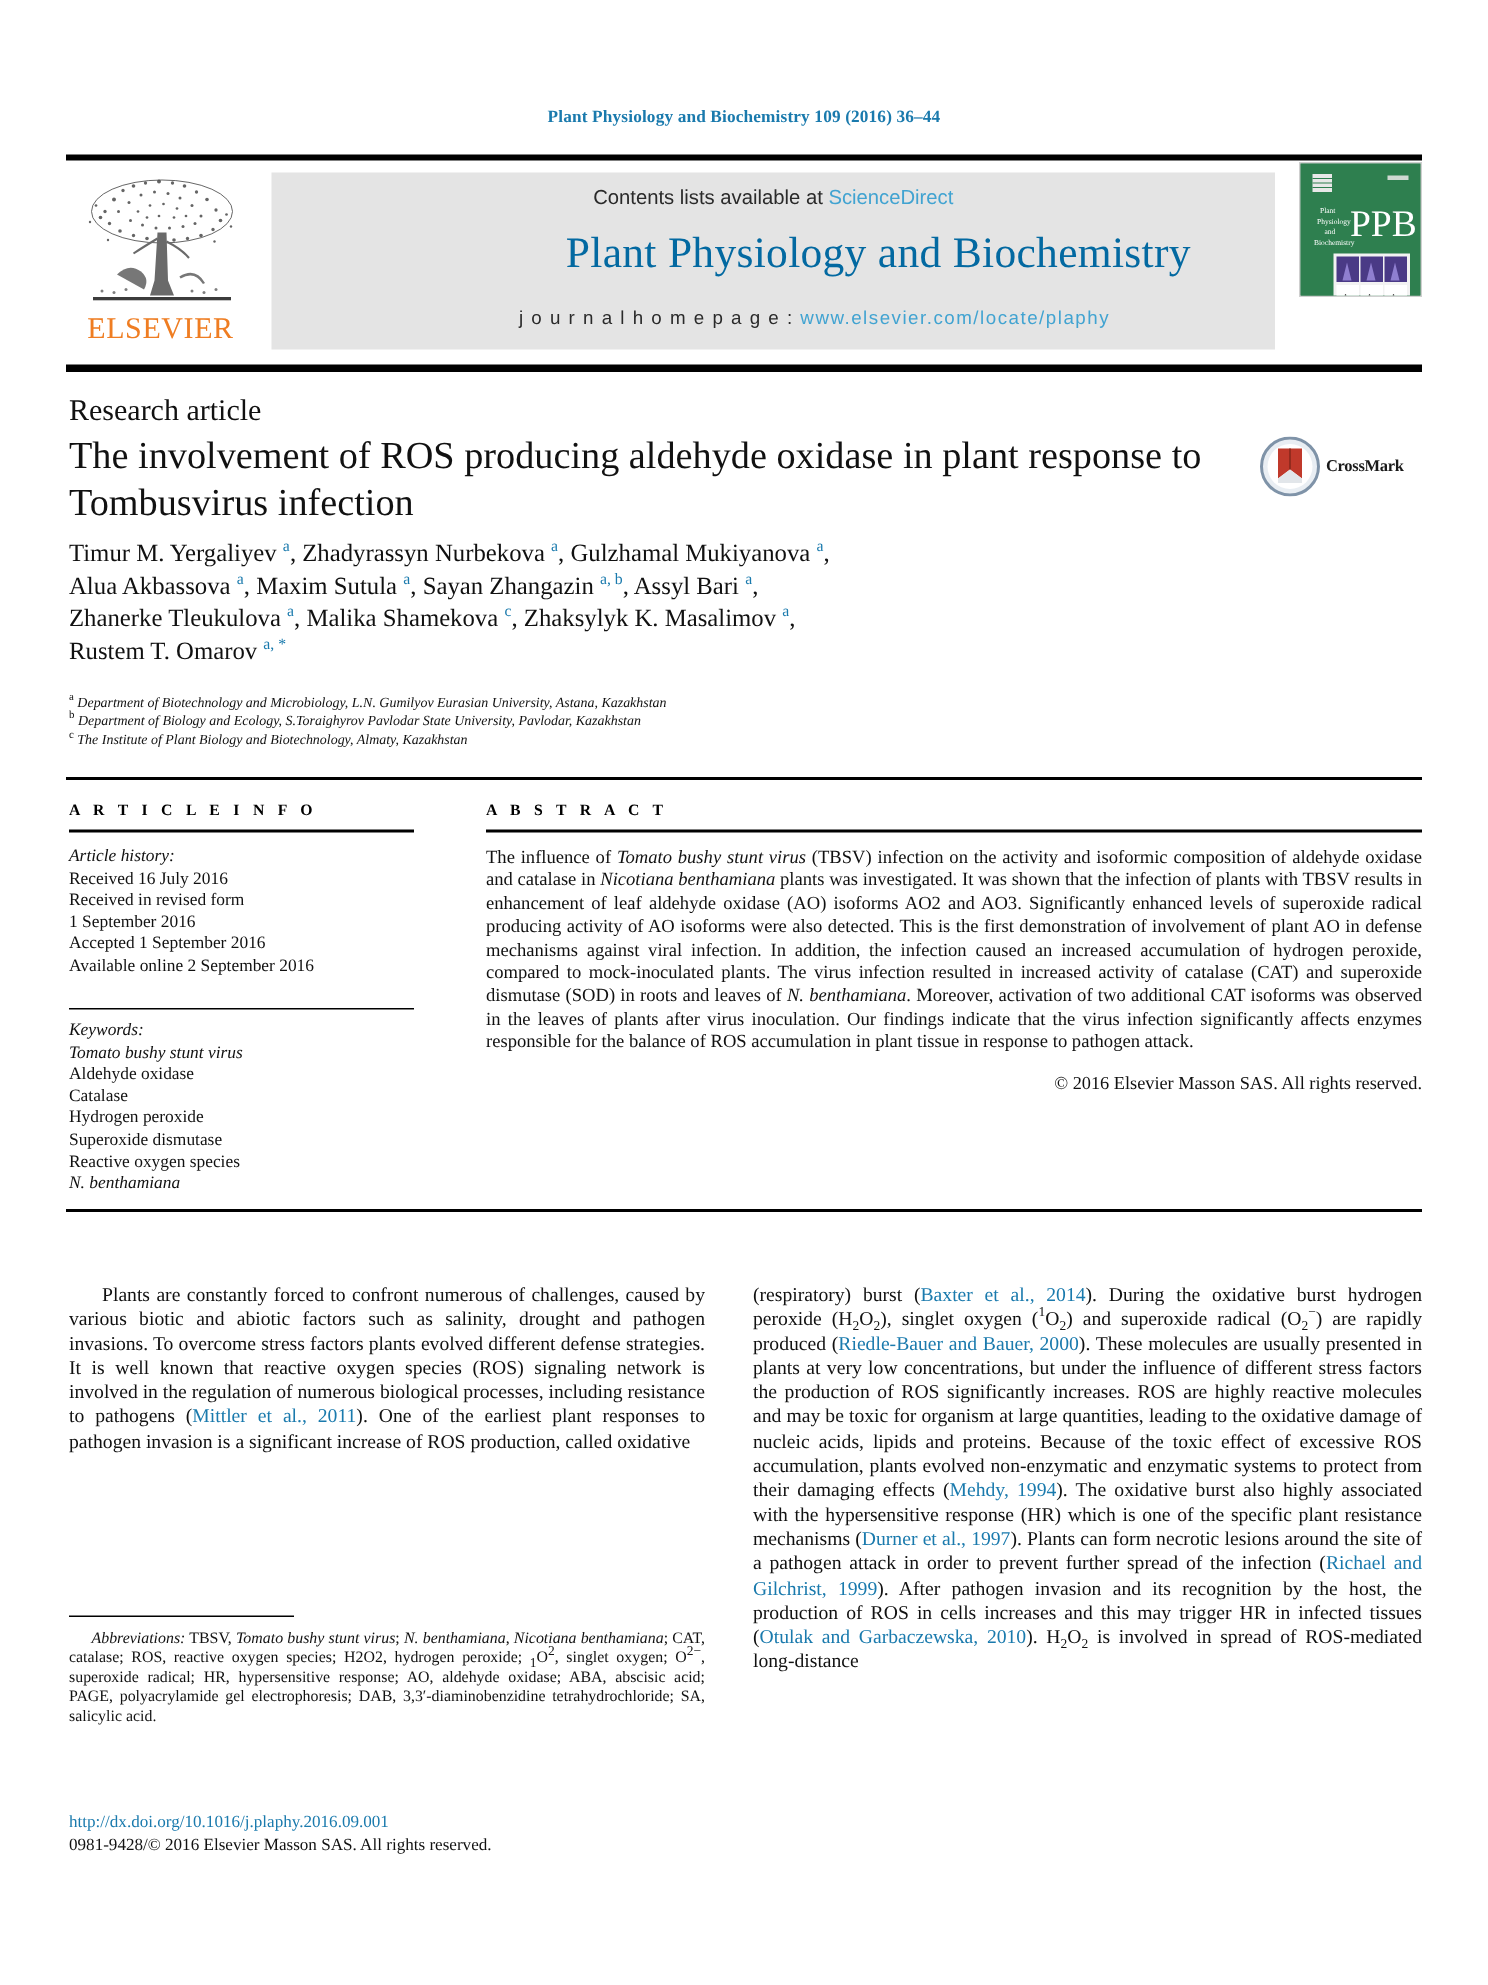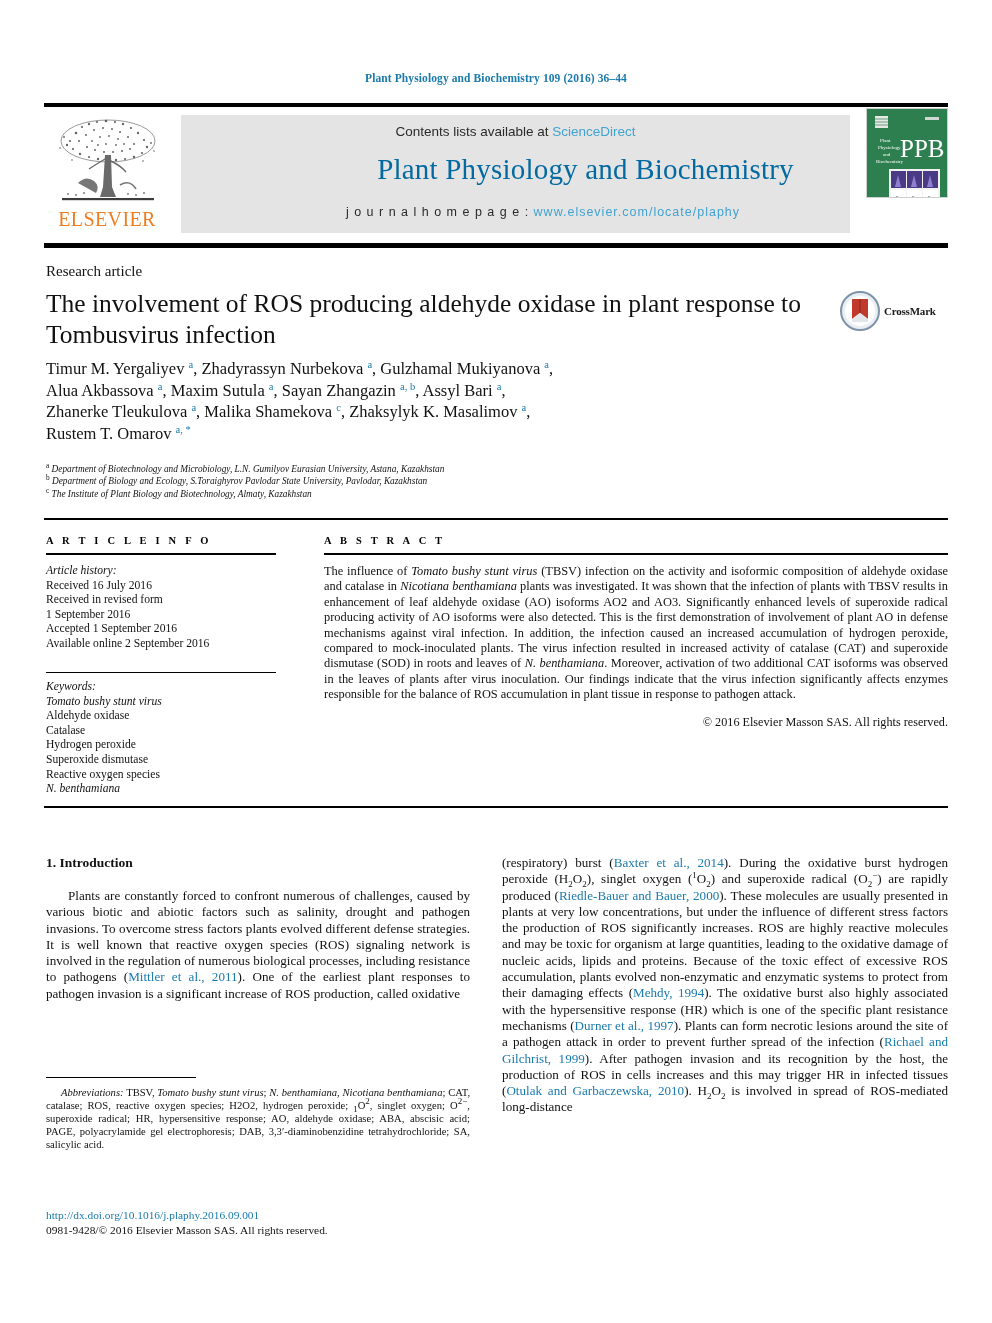--- a/index.html
+++ b/index.html
@@ -128,21 +128,21 @@
     left: 44px; top: 243px;
     width: 904px;
     height: 5px;
     background: #000;
   }
 
   
   .art-type {
     position: absolute;
     left: 46px; top: 263px;
-    font-size: 15px;
+    font-size: 20px;
     color: #111;
   }
   .art-title {
     position: absolute;
     left: 46px; top: 288px;
     width: 790px;
     font-size: 25.5px;
     line-height: 31px;
     color: #111;
   }
@@ -515,21 +515,20 @@
   <div class="col-abs">
     <div class="sect-head">A B S T R A C T</div>
     <div class="hr-thin abs"></div>
     <div class="abs-text">The influence of <i>Tomato bushy stunt virus</i> (TBSV) infection on the activity and isoformic composition of aldehyde oxidase and catalase in <i>Nicotiana benthamiana</i> plants was investigated. It was shown that the infection of plants with TBSV results in enhancement of leaf aldehyde oxidase (AO) isoforms AO2 and AO3. Significantly enhanced levels of superoxide radical producing activity of AO isoforms were also detected. This is the first demonstration of involvement of plant AO in defense mechanisms against viral infection. In addition, the infection caused an increased accumulation of hydrogen peroxide, compared to mock-inoculated plants. The virus infection resulted in increased activity of catalase (CAT) and superoxide dismutase (SOD) in roots and leaves of <i>N. benthamiana</i>. Moreover, activation of two additional CAT isoforms was observed in the leaves of plants after virus inoculation. Our findings indicate that the virus infection significantly affects enzymes responsible for the balance of ROS accumulation in plant tissue in response to pathogen attack.</div>
     <div class="abs-copy">© 2016 Elsevier Masson SAS. All rights reserved.</div>
   </div>
 
   <div class="info-rule-bottom"></div>
 
   <div class="body-col-left">
-    <div class="sec-title">1. Introduction</div>
     <p class="para">Plants are constantly forced to confront numerous of challenges, caused by various biotic and abiotic factors such as salinity, drought and pathogen invasions. To overcome stress factors plants evolved different defense strategies. It is well known that reactive oxygen species (ROS) signaling network is involved in the regulation of numerous biological processes, including resistance to pathogens (<span class="ref">Mittler et al., 2011</span>). One of the earliest plant responses to pathogen invasion is a significant increase of ROS production, called oxidative</p>
   </div>
 
   <div class="body-col-right">
     <p class="para noindent">(respiratory) burst (<span class="ref">Baxter et al., 2014</span>). During the oxidative burst hydrogen peroxide (H<sub>2</sub>O<sub>2</sub>), singlet oxygen (<sup>1</sup>O<sub>2</sub>) and superoxide radical (O<sub>2</sub><sup>−</sup>) are rapidly produced (<span class="ref">Riedle-Bauer and Bauer, 2000</span>). These molecules are usually presented in plants at very low concentrations, but under the influence of different stress factors the production of ROS significantly increases. ROS are highly reactive molecules and may be toxic for organism at large quantities, leading to the oxidative damage of nucleic acids, lipids and proteins. Because of the toxic effect of excessive ROS accumulation, plants evolved non-enzymatic and enzymatic systems to protect from their damaging effects (<span class="ref">Mehdy, 1994</span>). The oxidative burst also highly associated with the hypersensitive response (HR) which is one of the specific plant resistance mechanisms (<span class="ref">Durner et al., 1997</span>). Plants can form necrotic lesions around the site of a pathogen attack in order to prevent further spread of the infection (<span class="ref">Richael and Gilchrist, 1999</span>). After pathogen invasion and its recognition by the host, the production of ROS in cells increases and this may trigger HR in infected tissues (<span class="ref">Otulak and Garbaczewska, 2010</span>). H<sub>2</sub>O<sub>2</sub> is involved in spread of ROS-mediated long-distance</p>
   </div>
 
   <div class="fn-rule"></div>
   <div class="footnotes">
     <p class="fn-p indent"><i>Abbreviations:</i> TBSV, <i>Tomato bushy stunt virus</i>; <i>N. benthamiana</i>, <i>Nicotiana benthamiana</i>; CAT, catalase; ROS, reactive oxygen species; H2O2, hydrogen peroxide; <sub>1</sub>O<sup>2</sup>, singlet oxygen; O<sup>2−</sup>, superoxide radical; HR, hypersensitive response; AO, aldehyde oxidase; ABA, abscisic acid; PAGE, polyacrylamide gel electrophoresis; DAB, 3,3′-diaminobenzidine tetrahydrochloride; SA, salicylic acid.</p>

